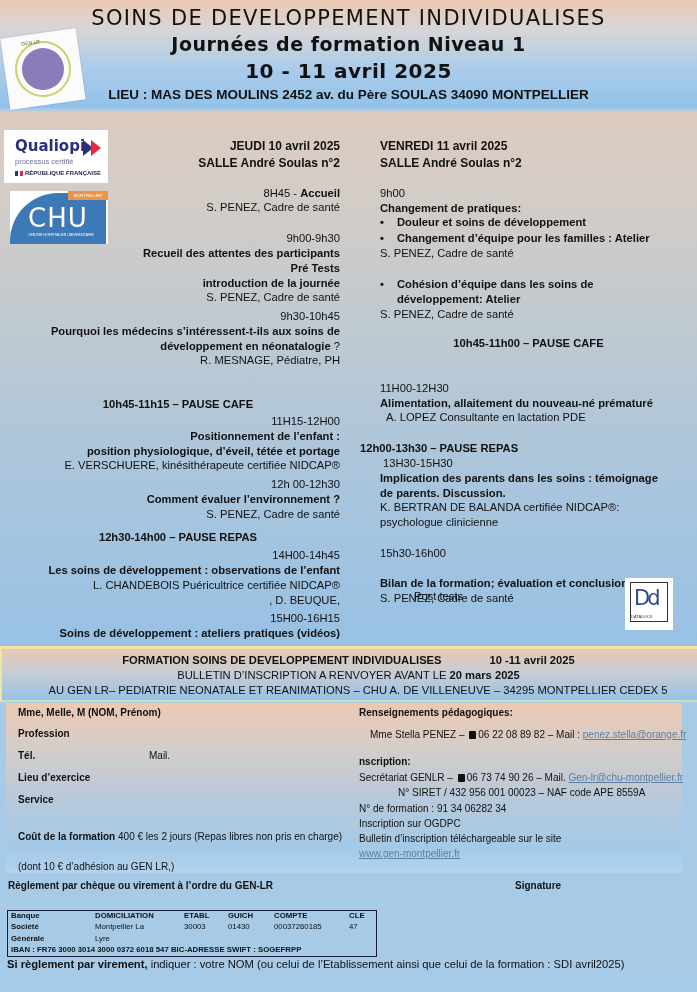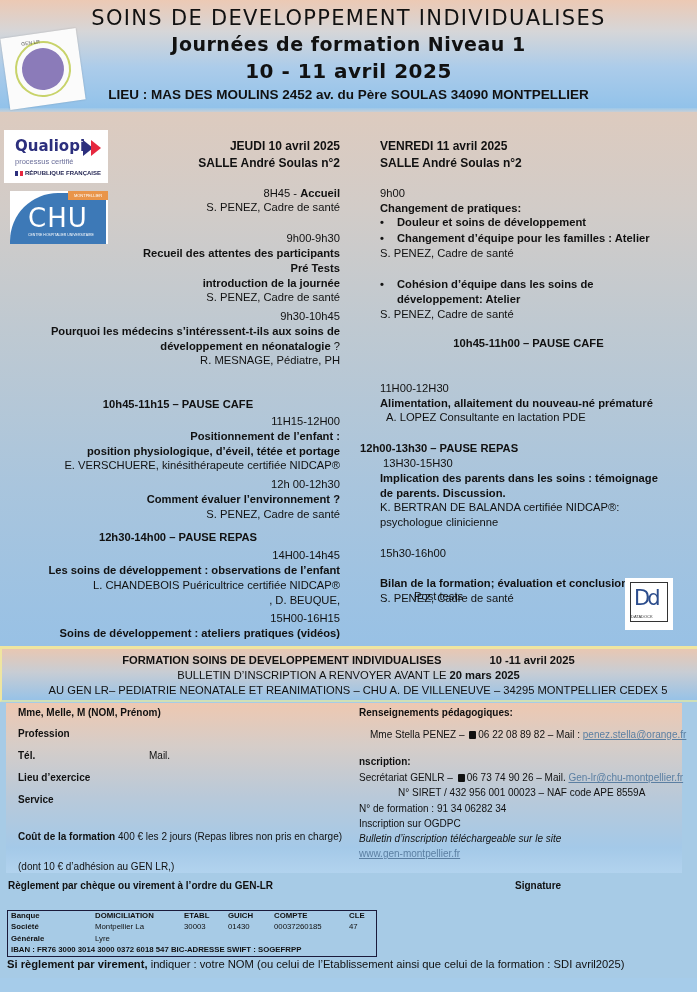--- a/index.html
+++ b/index.html
@@ -225,21 +225,21 @@
 <div class="f fb" style="left:8px;top:880px;">Règlement par chèque ou virement à l’ordre du GEN-LR</div>
 <div class="f fb" style="left:515px;top:880px;">Signature</div>
 
 <div class="f fb" style="left:359px;top:707px;">Renseignements pédagogiques:</div>
 <div class="f" style="left:370px;top:729px;"><span>Mme Stella PENEZ – </span><span class="phone-icon"></span><span>06 22 08 89 82 – Mail : </span><span class="link">penez.stella@orange.fr</span></div>
 <div class="f fb" style="left:359px;top:756px;">nscription:</div>
 <div class="f" style="left:359px;top:772px;"><span>Secrétariat GENLR – </span><span class="phone-icon"></span><span>06 73 74 90 26 – Mail. </span><span class="link">Gen-lr@chu-montpellier.fr</span></div>
 <div class="f" style="left:359px;top:787px;margin-left:39px;">N° SIRET / 432 956 001 00023 – NAF code APE 8559A</div>
 <div class="f" style="left:359px;top:803px;">N° de formation : 91 34 06282 34</div>
 <div class="f" style="left:359px;top:818px;">Inscription sur OGDPC</div>
-<div class="f" style="left:359px;top:833px;font-style:italic;">Bulletin d’inscription téléchargeable sur le site</div>
+<div class="f" style="left:359px;top:833px;">Bulletin d’inscription téléchargeable sur le site</div>
 <div class="f link" style="left:359px;top:848px;">www.gen-montpellier.fr</div>
 
 <div id="bank-table" class="abs"></div>
 <div class="bt b" style="left:11px;top:911px;">Banque</div>
 <div class="bt b" style="left:95px;top:911px;">DOMICILIATION</div>
 <div class="bt b" style="left:184px;top:911px;">ETABL</div>
 <div class="bt b" style="left:228px;top:911px;">GUICH</div>
 <div class="bt b" style="left:274px;top:911px;">COMPTE</div>
 <div class="bt b" style="left:349px;top:911px;">CLE</div>
 

